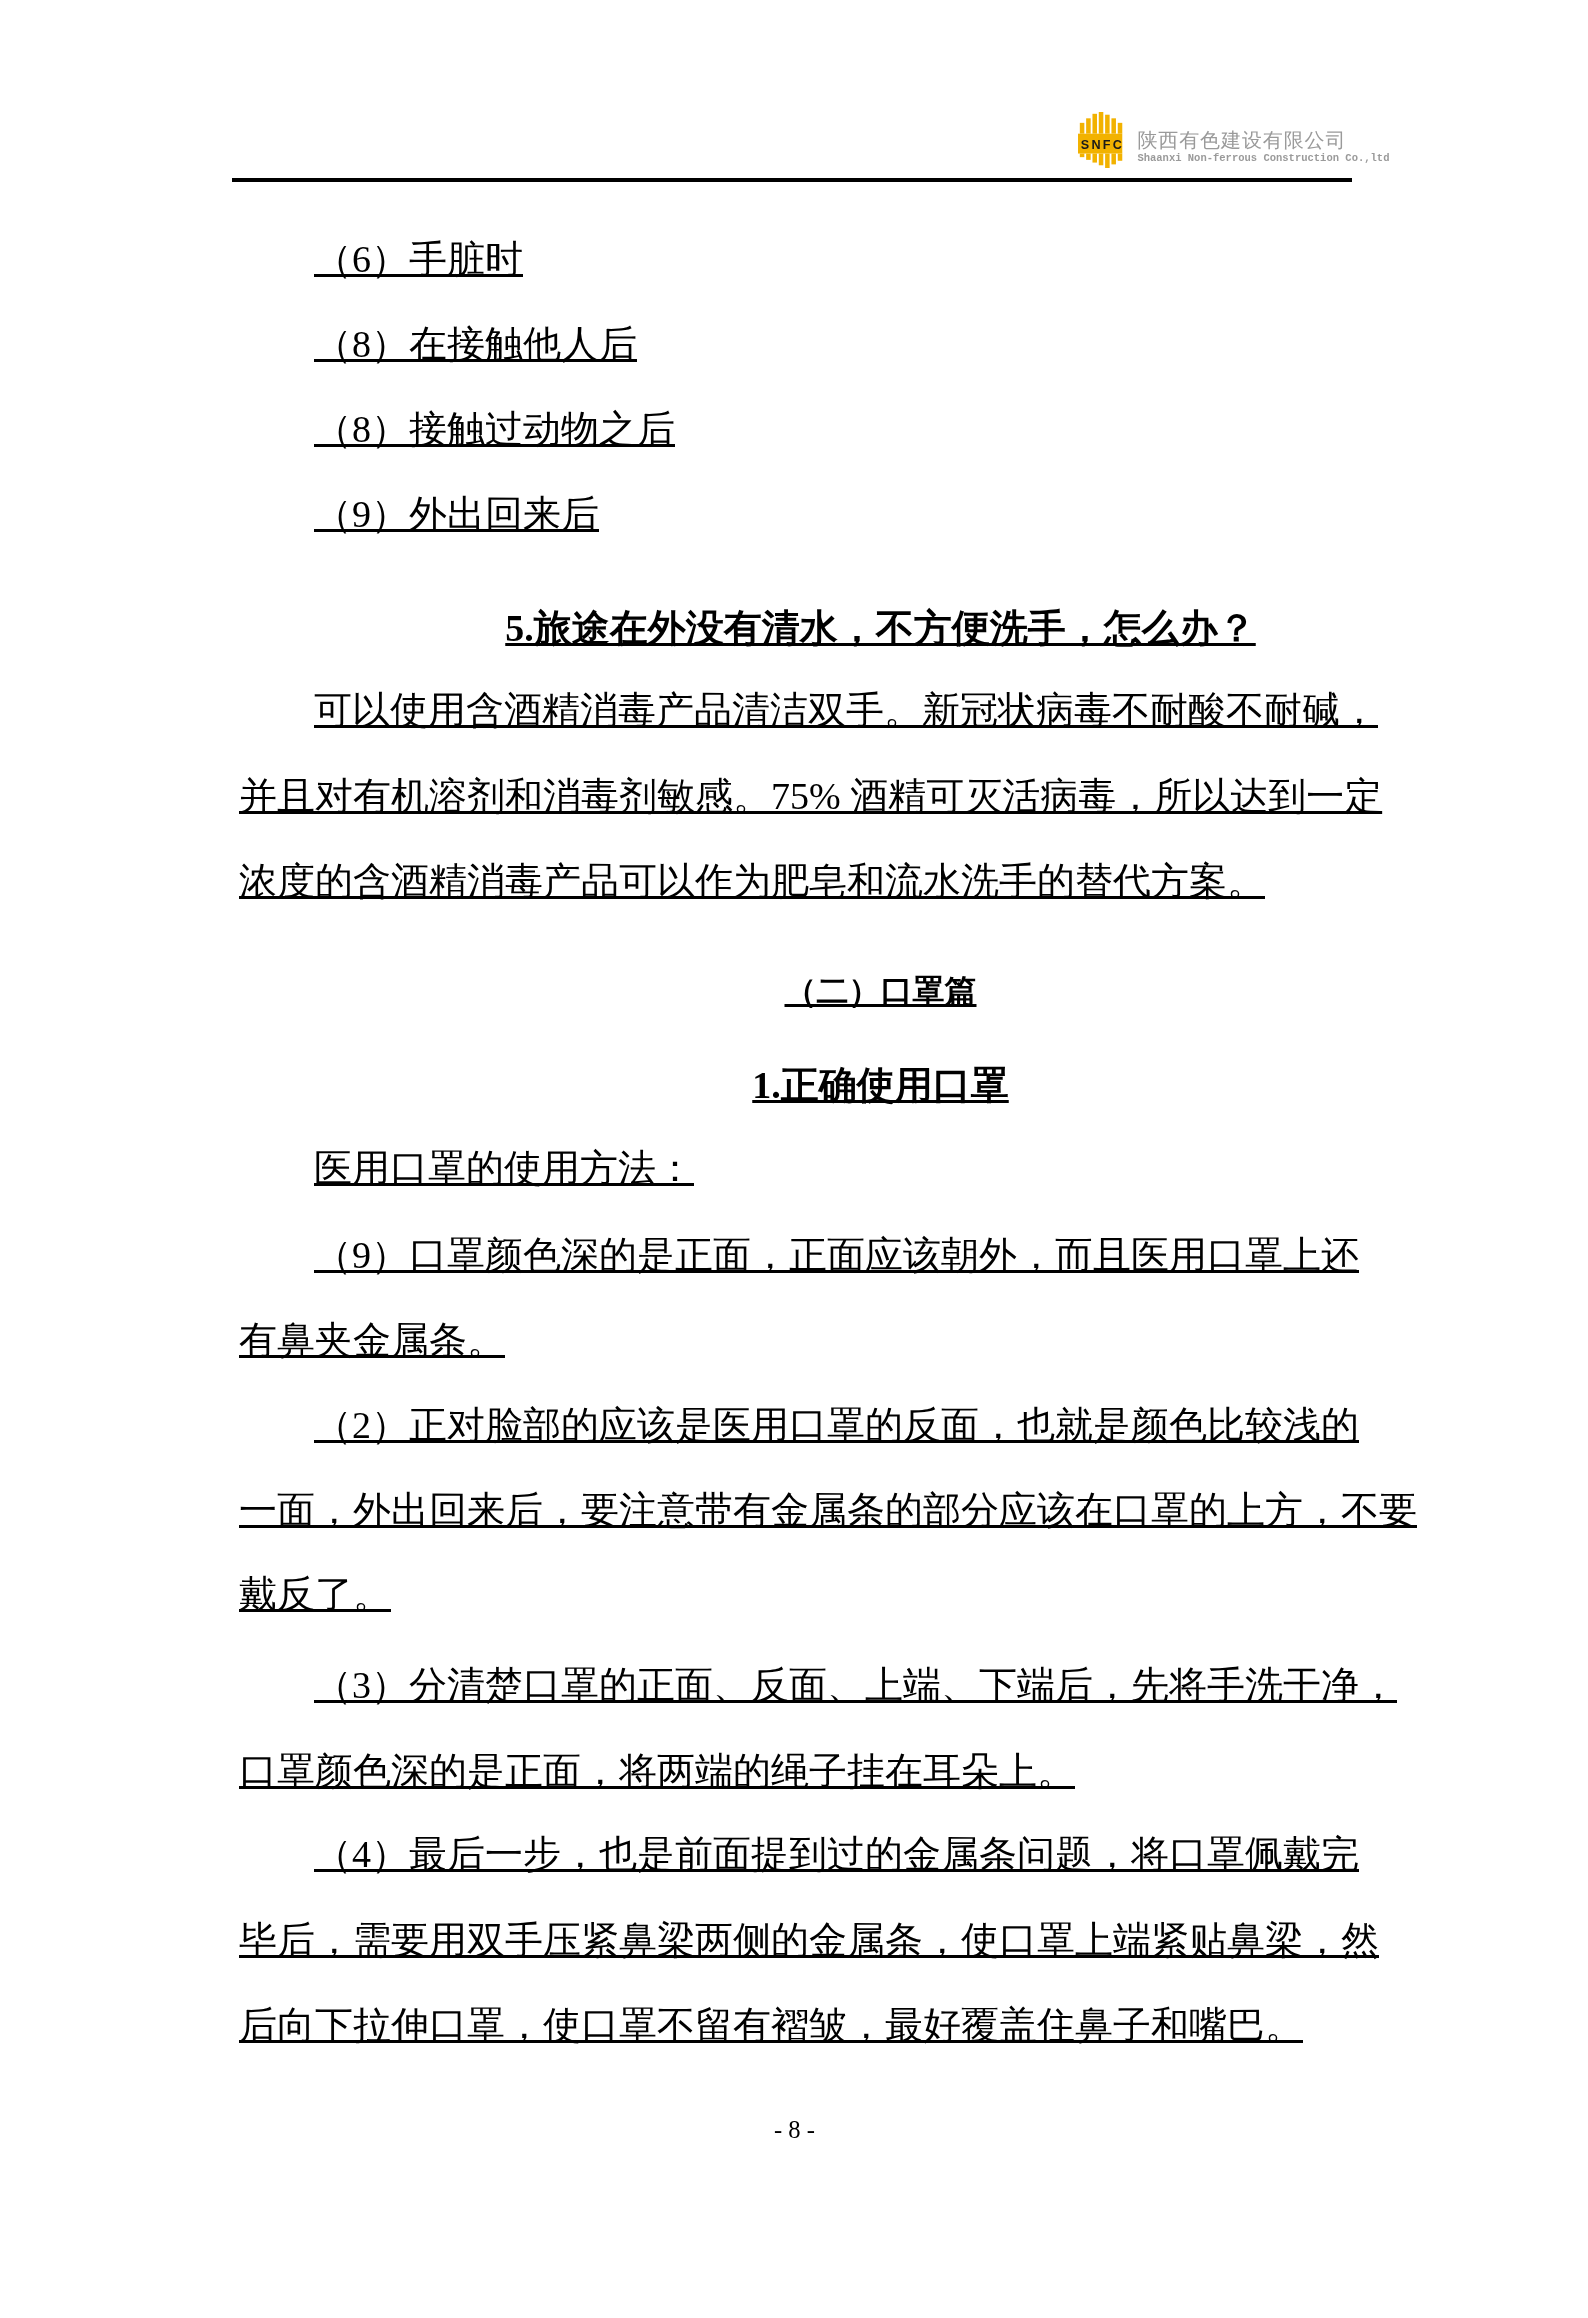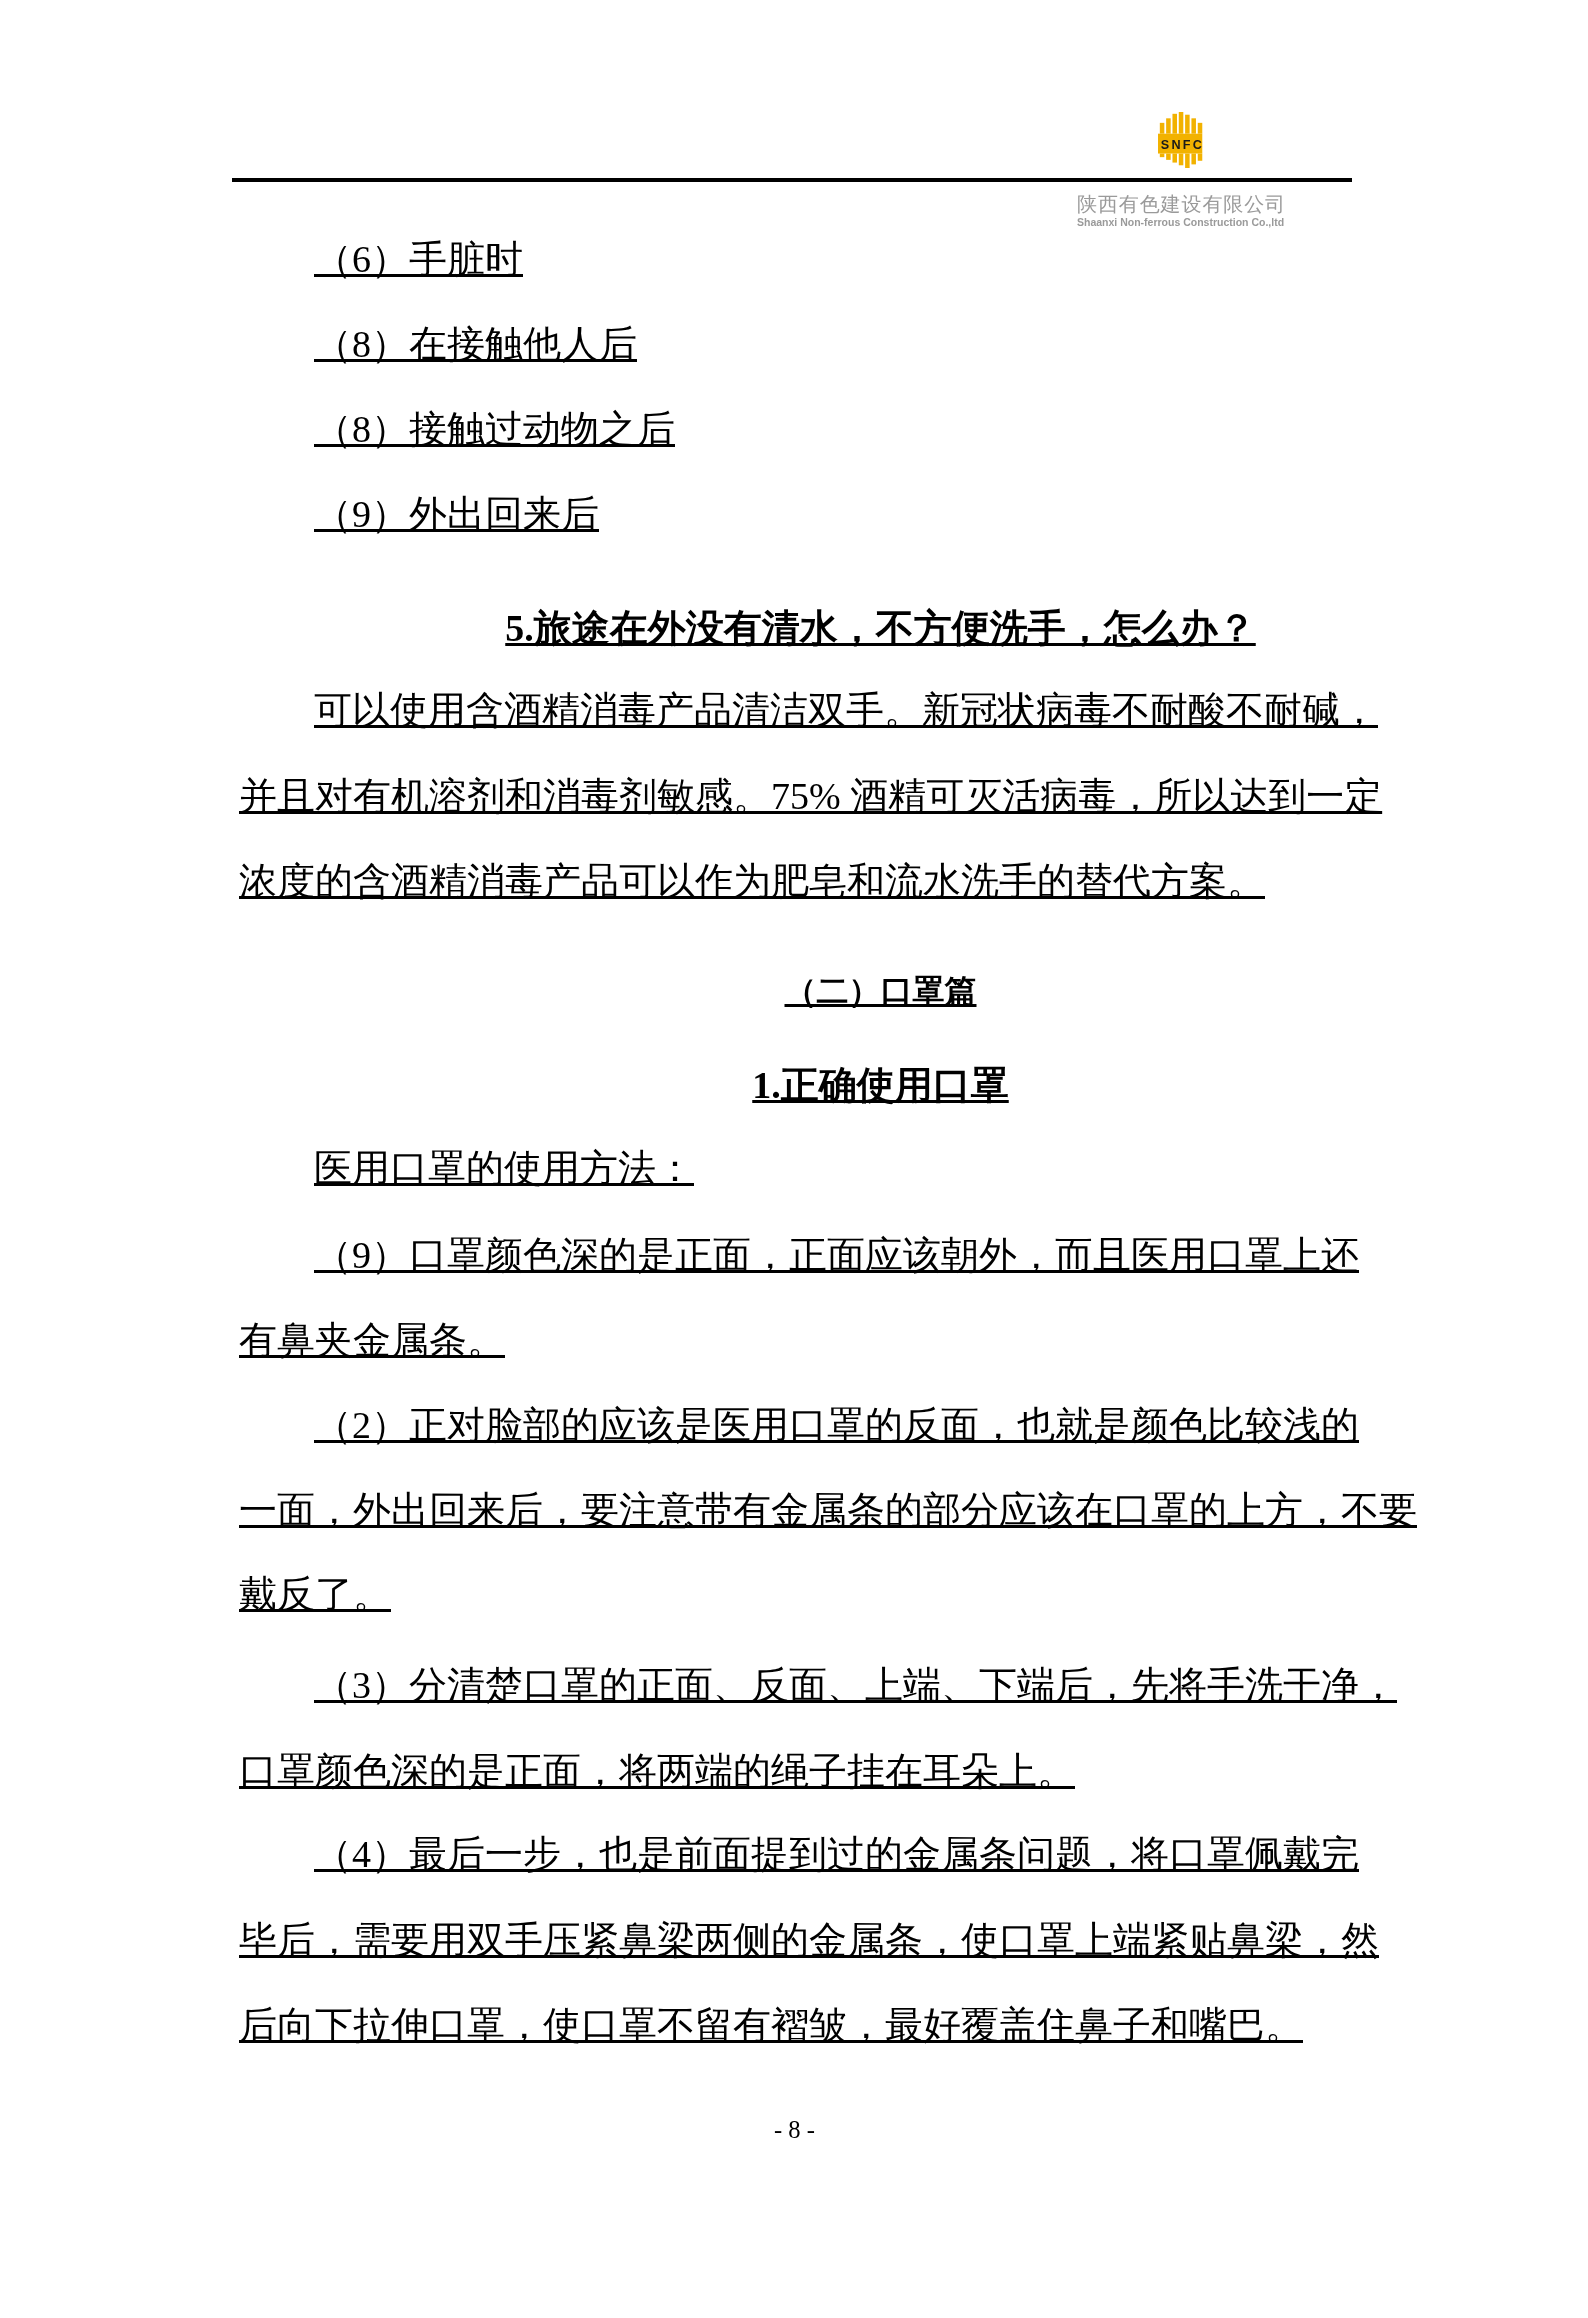--- a/index.html
+++ b/index.html
@@ -17,34 +17,33 @@
     color: #000000;
   }
   
   .logo {
     position: absolute;
     left: 1077px;
     top: 112px;
     display: flex;
     align-items: center;
     gap: 11.4px;
-    flex-direction: column;
   }
   .logo-text { display: flex; flex-direction: column; }
   .logo-cn {
     font-family: "Liberation Sans", "DejaVu Sans", sans-serif;
     font-size: 20px;
     line-height: 23px;
     letter-spacing: 0.9px;
     color: #9a9a9a;
     white-space: nowrap;
     margin-top: 14px;
   }
   .logo-en {
-    font-family: Liberation Sans, sans-serif;
+    font-family: Liberation Mono, monospace;
     font-size: 10.5px;
     line-height: 13px;
     font-weight: bold;
     color: #9a9a9a;
     white-space: nowrap;
   }
   .header-rule {
     position: absolute;
     left: 232px;
     top: 178px;

